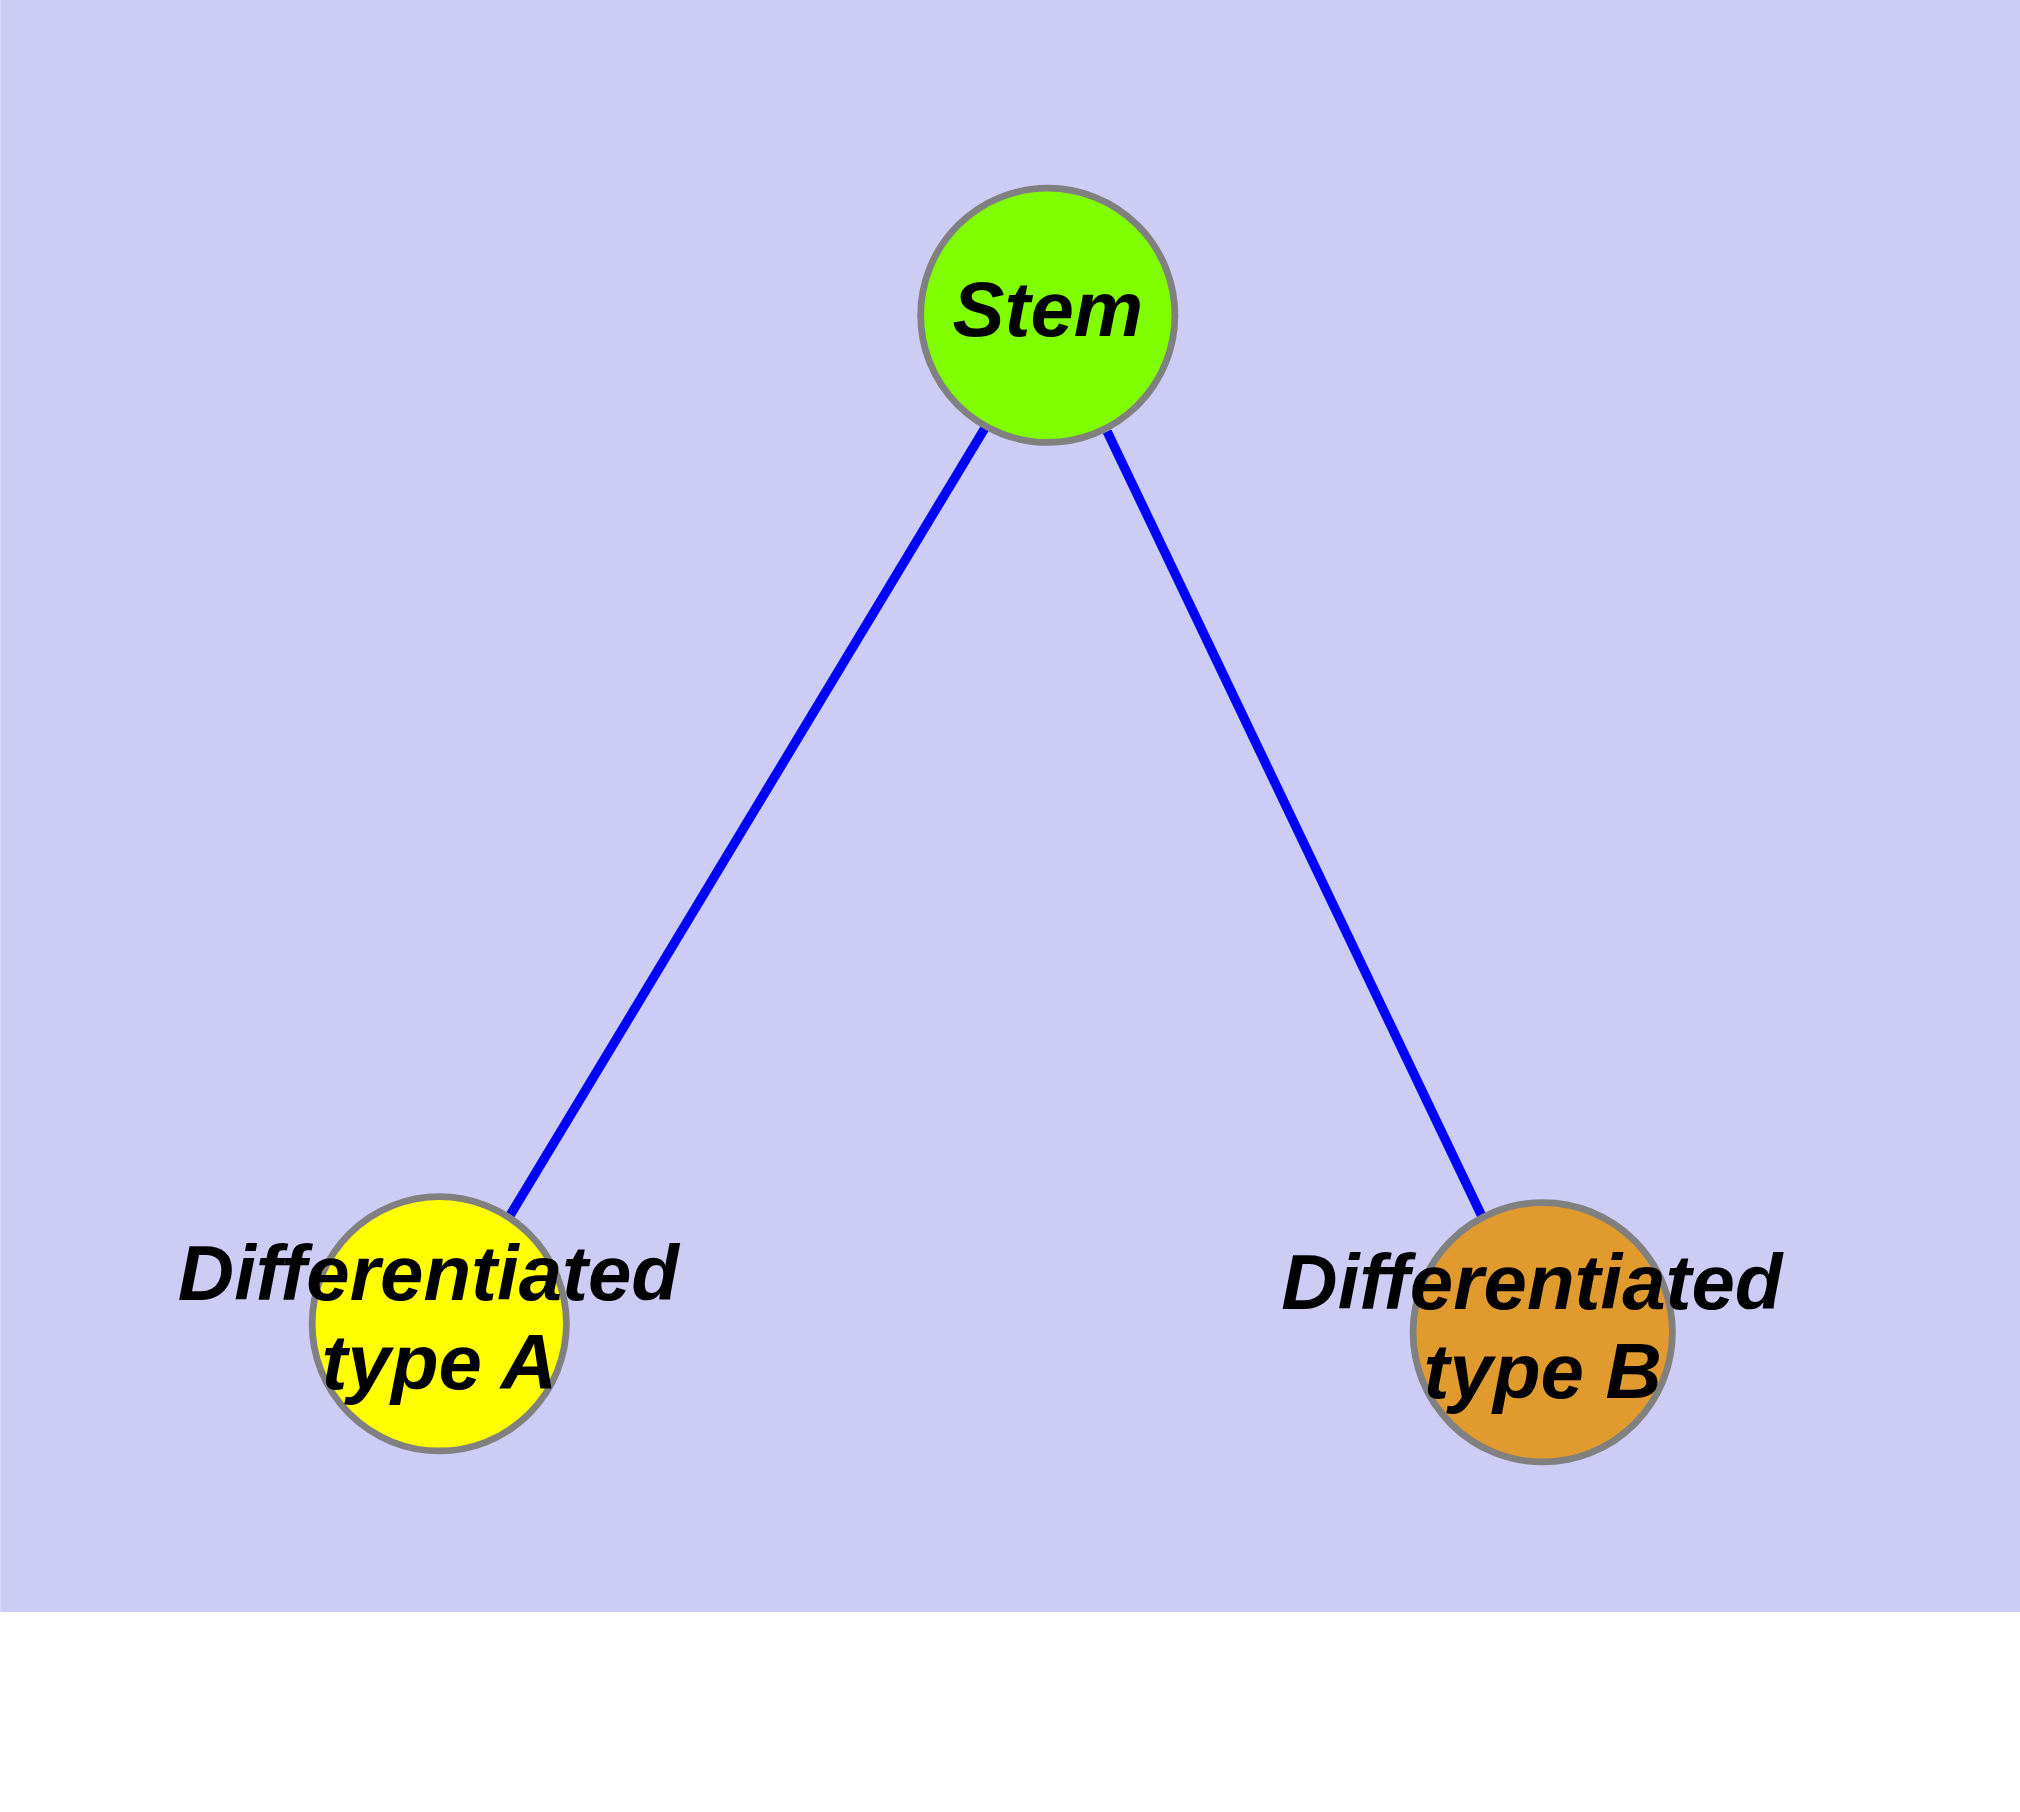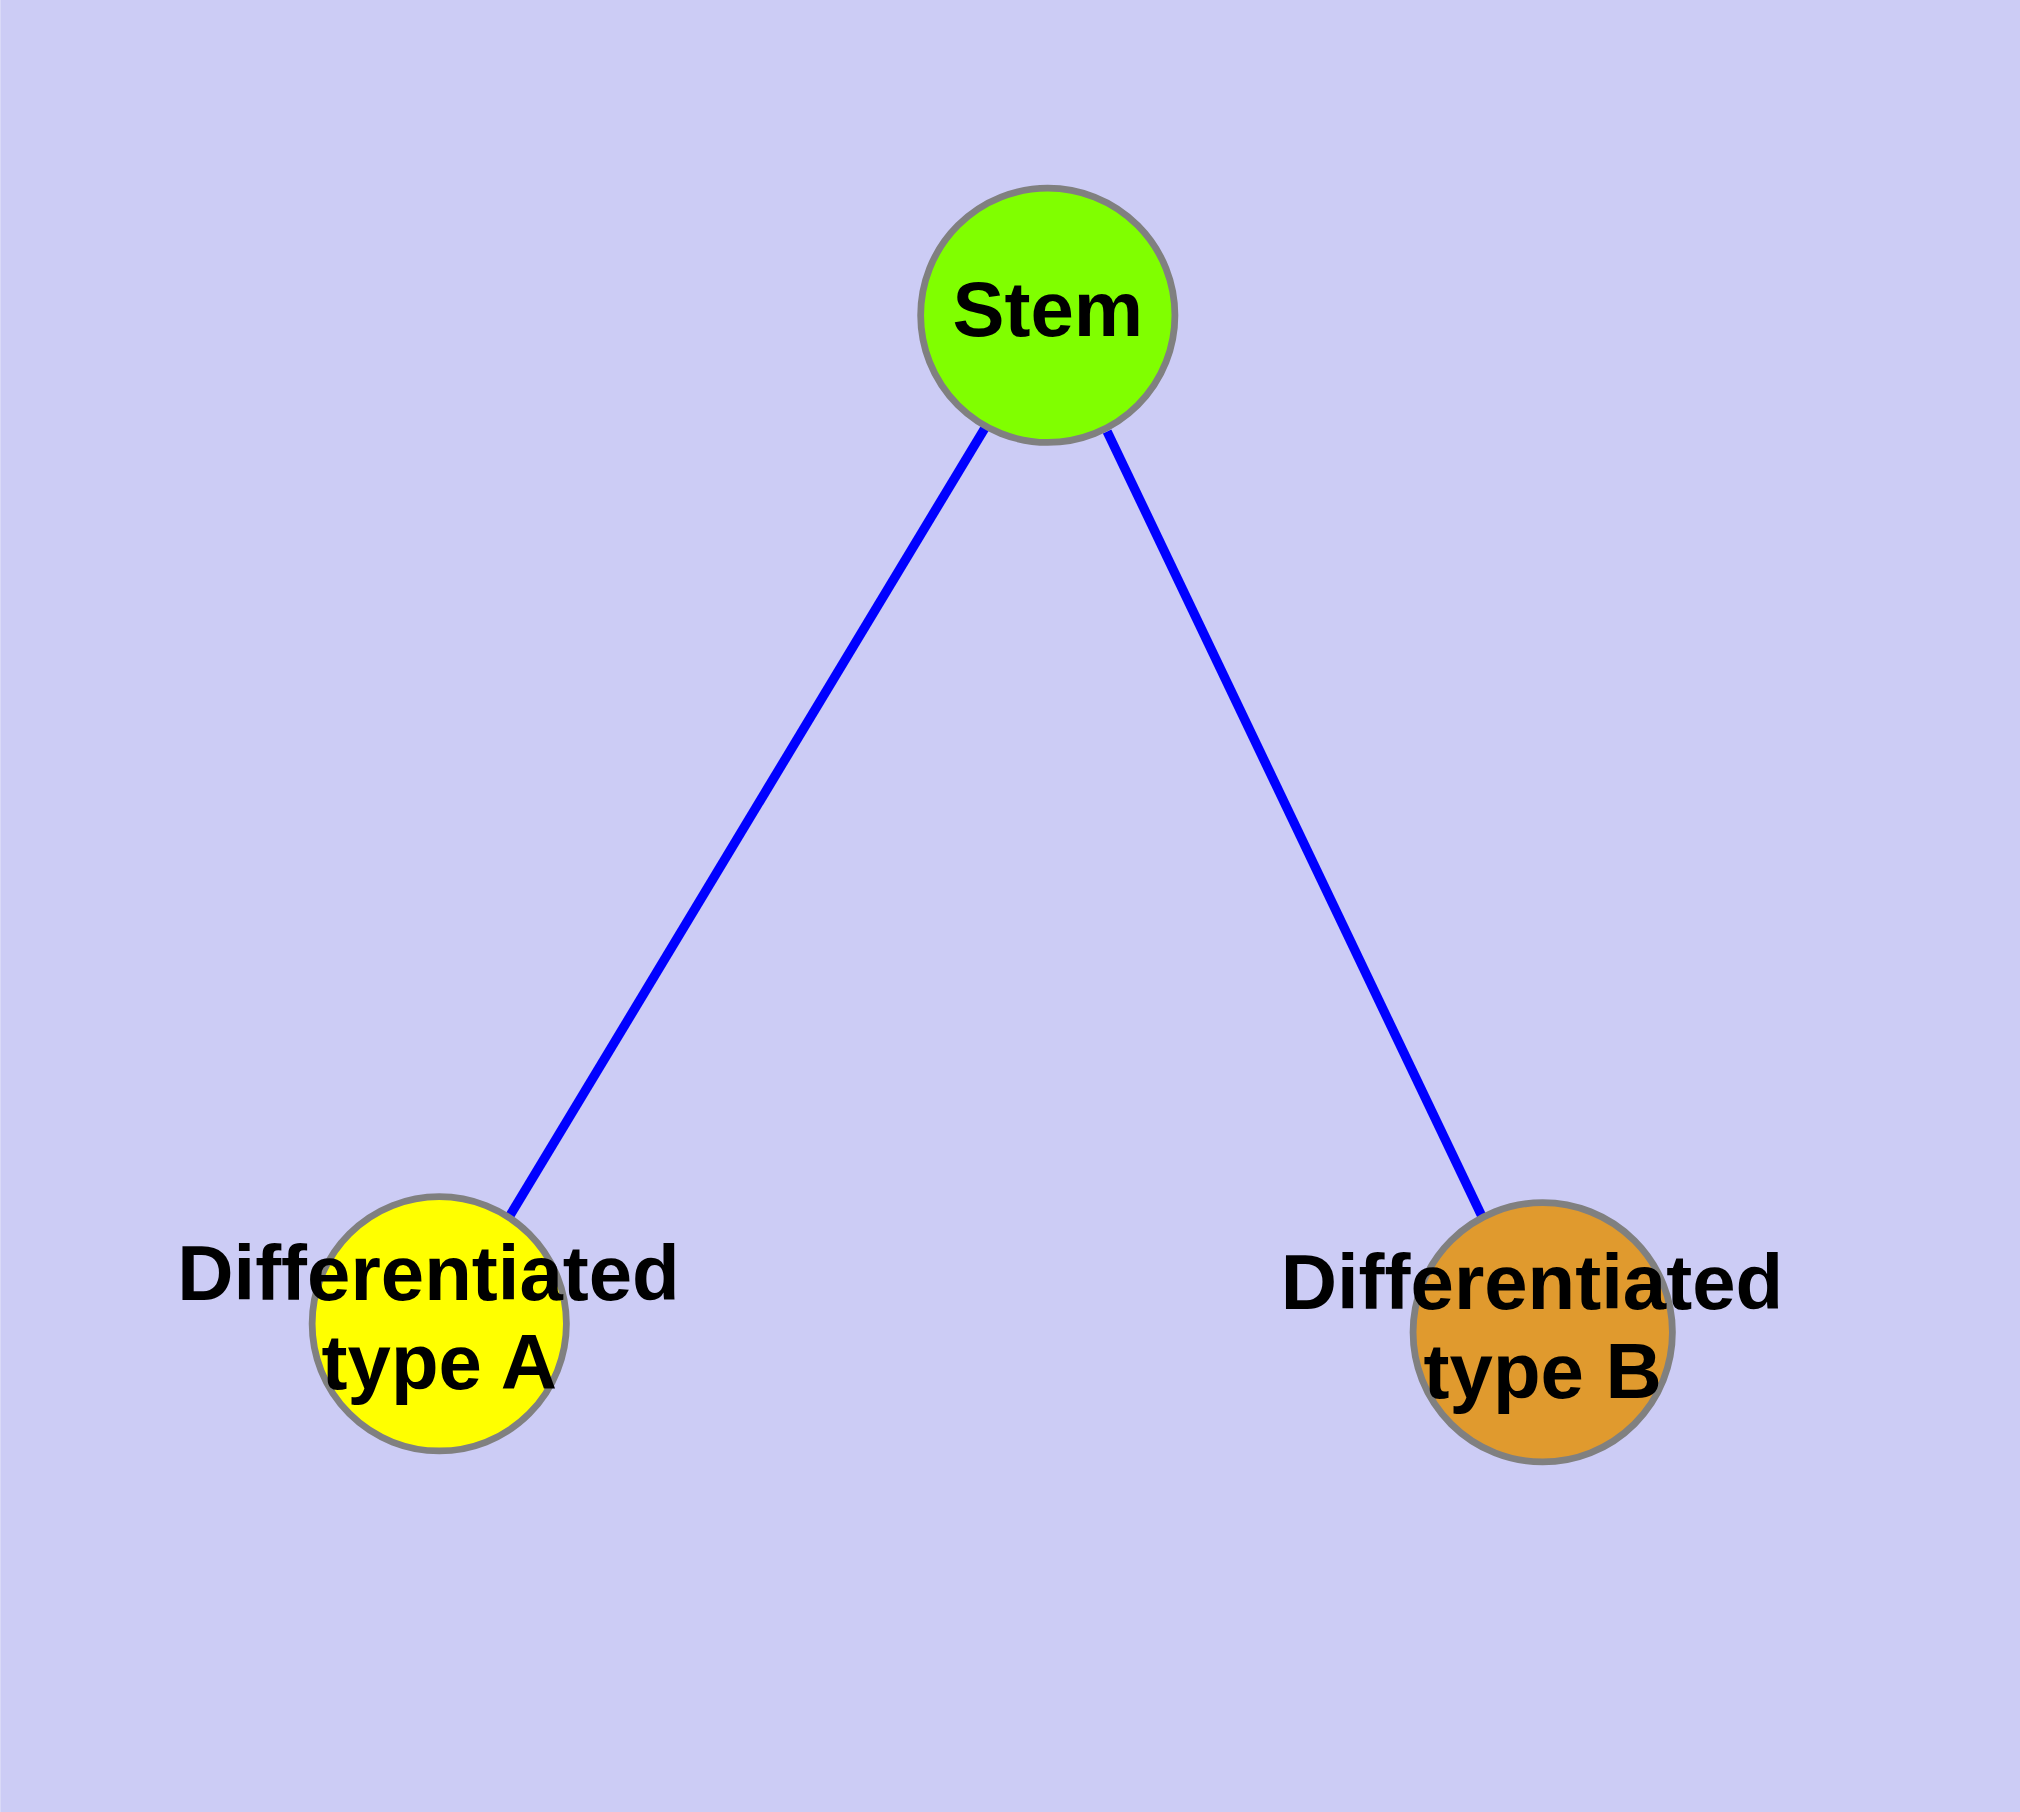--- a/index.html
+++ b/index.html
@@ -23,21 +23,21 @@
     font-family: "Liberation Sans", sans-serif;
     font-weight: bold;
     fill: #000000;
     text-anchor: middle;
     dominant-baseline: middle;
   }
 </style>
 </head>
 <body>
 
-<div id="canvas" style="width: 2021px; height: 1812px;">
+<div id="canvas" style="width: 2021px; height: 1612px; font-style: italic;">
   <svg id="graph-svg" viewBox="0 0 2384 2138" style="width: 2021px; height: 1812px;">
 
     <rect id="bg-rect" x="0" y="0" width="2384" height="2138" fill="#CCCCF5"></rect>
 
     <g id="edges-layer">
       <line id="edge-0" x1="1163" y1="503" x2="601" y2="1435" stroke="#0000FF" stroke-width="11" stroke-linecap="butt"></line>
       <line id="edge-1" x1="1306" y1="509" x2="1751" y2="1441" stroke="#0000FF" stroke-width="11" stroke-linecap="butt"></line>
     </g>
 
     <g id="nodes-layer">

